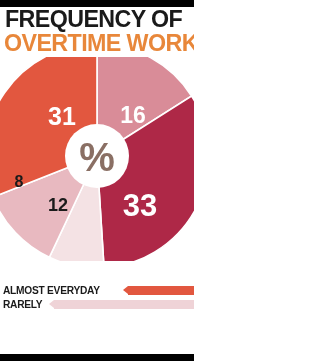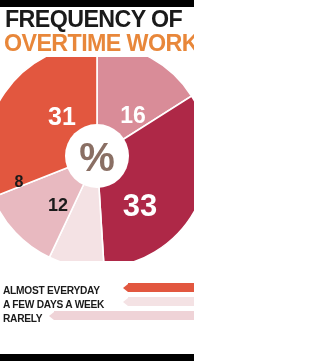--- a/index.html
+++ b/index.html
@@ -57,21 +57,21 @@
     dominant-baseline:central;
   }
 
   .legend{
     position:absolute;left:0;top:283px;width:194px;height:71px;
   }
   .legend-row{
     position:relative;
     height:14px;
     display:flex;
-    align-items:flex-start;
+    align-items:center;
   }
   .legend-label{
     font-size:10.5px;
     font-weight:bold;
     color:#1a1a1a;
     white-space:nowrap;
     padding-left:3px;
     letter-spacing:-0.25px;
     line-height:14px;
     transform:scaleX(0.97);
@@ -125,27 +125,20 @@
 
 <div class="legend">
   <div class="legend-row">
     <span class="legend-label">ALMOST EVERYDAY</span>
     <span class="legend-bar-wrap">
       <span class="legend-arrow" style="border-right-color: rgb(226, 87, 63);"></span>
       <span class="legend-bar" style="background: rgb(226, 87, 63); width: 66px;"></span>
     </span>
   </div>
   <div class="legend-row">
-    <span class="legend-label">A FEW DAYS A WEEK</span>
-    <span class="legend-bar-wrap">
-      <span class="legend-arrow" style="border-right-color: rgb(244, 226, 228);"></span>
-      <span class="legend-bar" style="background: rgb(244, 226, 228); width: 66px;"></span>
-    </span>
-  </div>
-  <div class="legend-row">
     <span class="legend-label">RARELY</span>
     <span class="legend-bar-wrap">
       <span class="legend-arrow" style="border-right-color: rgb(239, 211, 215);"></span>
       <span class="legend-bar" style="background: rgb(239, 211, 215); width: 140px;"></span>
     </span>
   </div>
 </div>
 
 <div class="bottombar"></div>
 

